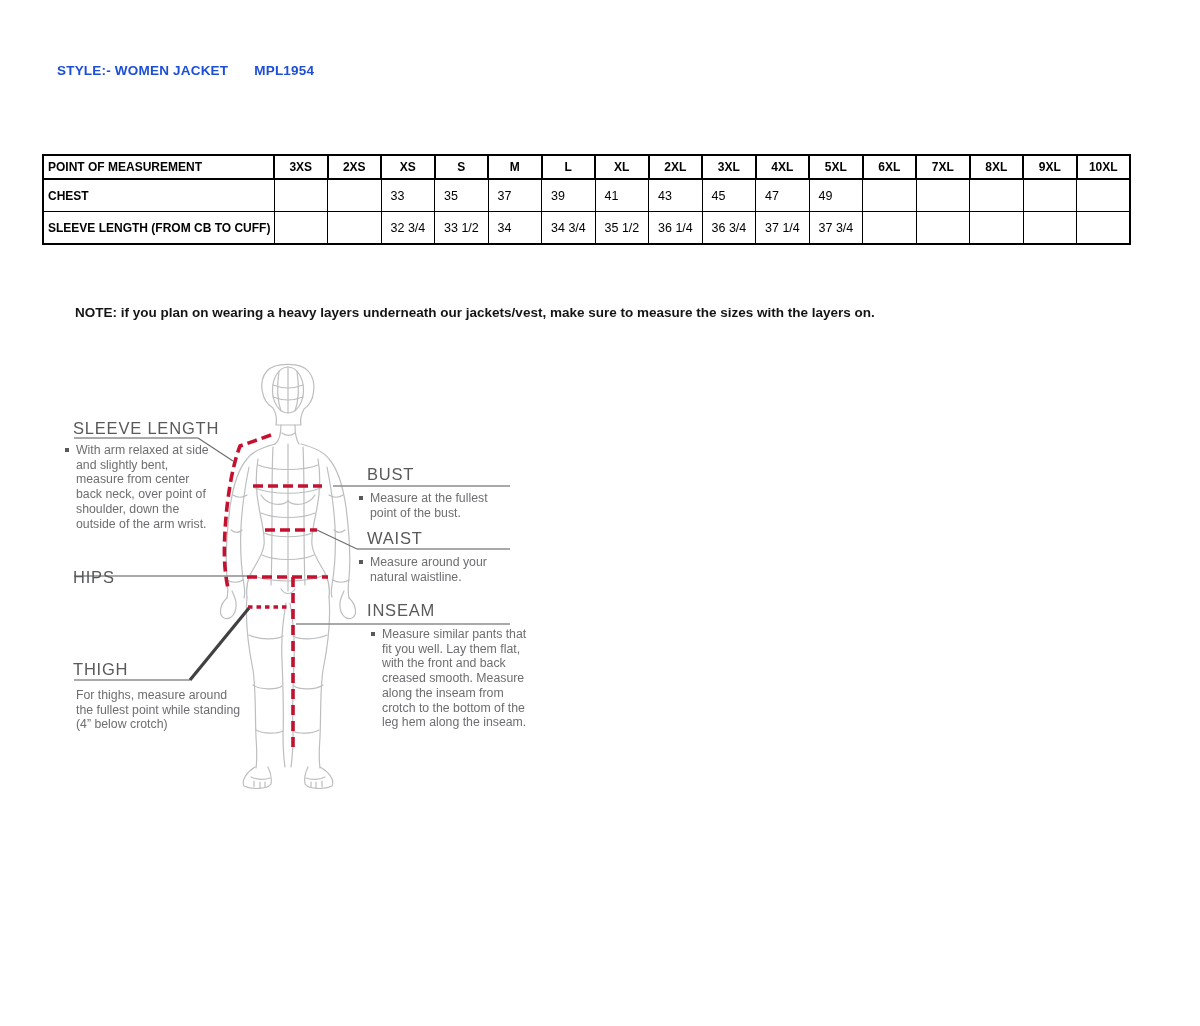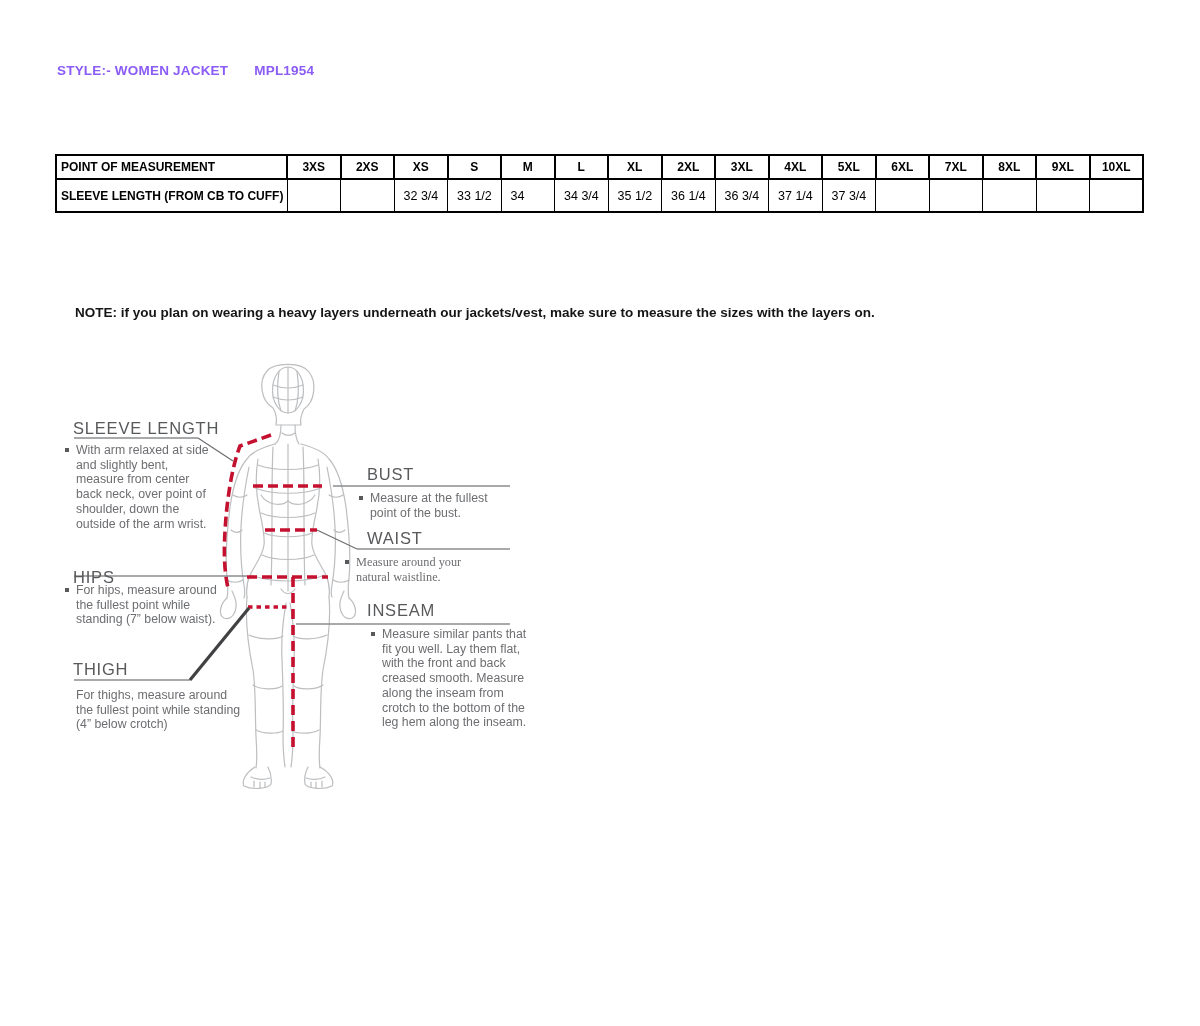--- a/index.html
+++ b/index.html
@@ -1,25 +1,25 @@
 <!DOCTYPE html>
 <html style="--measure-line: #c3112f; --figure-line: #bcbec0; --heading-text: #58595b; --label-text: #6d6e71;"><head>
 <meta charset="utf-8">
 <style>
   html,body{margin:0;padding:0;background:#fff;}
   body{width:1200px;height:1026px;position:relative;overflow:hidden;
        font-family:"Liberation Sans",sans-serif;-webkit-font-smoothing:antialiased;}
 
   
-  .doc-title{position:absolute;left:57px;top:63px;font-size:13.5px;font-weight:700;color:#8b5cf6;letter-spacing:.2px;}
+  .doc-title{position:absolute;left:57px;top:63px;font-size:13.5px;font-weight:700;color:#1d4ed8;letter-spacing:.2px;}
   .doc-title .code{margin-left:26px;}
   .doc-note{position:absolute;left:57px;top:305px;font-size:13.5px;font-weight:700;color:#151515;margin-left:18px;}
 
   
-  .size-table-wrap{position:absolute;left:55px;top:154px;width:1089px;}
+  .size-table-wrap{position:absolute;left:42px;top:154px;width:1089px;}
   table.size-table{border-collapse:collapse;table-layout:fixed;width:1089px;border:2.4px solid #000;}
   table.size-table col.pomcol{width:231px;}
   table.size-table th{border:2.2px solid #000;font-size:12px;font-weight:700;color:#000;
       height:22px;text-align:center;padding:0;white-space:nowrap;overflow:hidden;}
   table.size-table th.pom{text-align:left;padding-left:4px;}
   table.size-table td{border:1.5px solid #000;font-size:12.5px;color:#000;height:31px;
       text-align:left;padding:0 0 0 9px;white-space:nowrap;overflow:hidden;}
   table.size-table td.pom{font-weight:700;font-size:12px;padding-left:4px;}
 
   
@@ -63,20 +63,39 @@
           <th>5XL</th>
           <th>6XL</th>
           <th>7XL</th>
           <th>8XL</th>
           <th>9XL</th>
           <th>10XL</th>
         </tr>
     </thead>
     <tbody>
         <tr>
+          <td class="pom">CHEST</td>
+          <td></td>
+          <td></td>
+          <td>33</td>
+          <td>35</td>
+          <td>37</td>
+          <td>39</td>
+          <td>41</td>
+          <td>43</td>
+          <td>45</td>
+          <td>47</td>
+          <td>49</td>
+          <td></td>
+          <td></td>
+          <td></td>
+          <td></td>
+          <td></td>
+        </tr>
+        <tr>
           <td class="pom">SLEEVE LENGTH (FROM CB TO CUFF)</td>
           <td></td>
           <td></td>
           <td>32 3/4</td>
           <td>33 1/2</td>
           <td>34</td>
           <td>34 3/4</td>
           <td>35 1/2</td>
           <td>36 1/4</td>
           <td>36 3/4</td>
@@ -182,38 +201,34 @@
     </g>
   </svg>
 
   <div class="diag-heading" style="left:73px;top:419px;">SLEEVE LENGTH</div>
   <div class="diag-text" style="left:76px;top:443px;width:140px;">
     <span class="bullet"></span>
     <span>With arm relaxed at side and slightly bent, measure from center back neck, over point of shoulder, down the outside of the arm wrist.</span>
   </div>
 
   <div class="diag-heading" style="left:73px;top:568px;">HIPS</div>
-  <div class="diag-text" style="left:76px;top:583px;width:152px;">
-    <span class="bullet"></span>
-    <span>For hips, measure around the fullest point while standing (7” below waist).</span>
-  </div>
 
   <div class="diag-heading" style="left:73px;top:660px;">THIGH</div>
   <div class="diag-text" style="left:76px;top:688px;width:165px;">
     <span>For thighs, measure around the fullest point while standing (4” below crotch)</span>
   </div>
 
   <div class="diag-heading" style="left:367px;top:465px;">BUST</div>
   <div class="diag-text" style="left:370px;top:491px;width:134px;">
     <span class="bullet"></span>
     <span>Measure at the fullest point of the bust.</span>
   </div>
 
   <div class="diag-heading" style="left:367px;top:529px;">WAIST</div>
-  <div class="diag-text" style="left:356px;top:555px;width:140px;font-family:Liberation Serif, serif;">
+  <div class="diag-text" style="left:370px;top:555px;width:140px;">
     <span class="bullet"></span>
     <span>Measure around your natural waistline.</span>
   </div>
 
   <div class="diag-heading" style="left:367px;top:601px;">INSEAM</div>
   <div class="diag-text" style="left:370px;top:627px;width:155px;margin-left:12px;">
     <span class="bullet"></span>
     <span>Measure similar pants that fit you well. Lay them flat, with the front and back creased smooth. Measure along the inseam from crotch to the bottom of the leg hem along the inseam.</span>
   </div>
 </div>

